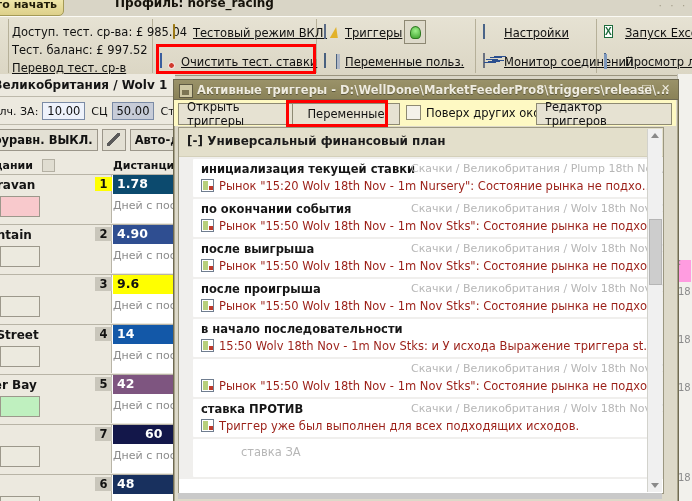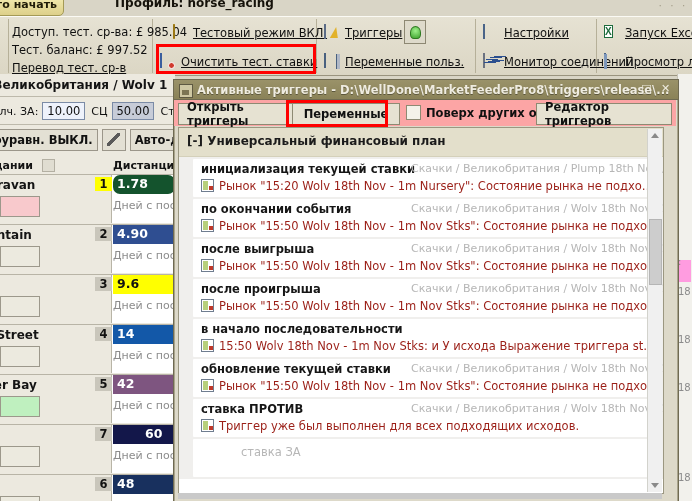--- a/index.html
+++ b/index.html
@@ -104,21 +104,21 @@
   
   .dlg{position:absolute;left:173px;top:79px;width:504px;height:422px;
     background:#ddd9c9;border:1px solid #6f6a52;box-shadow:0 0 0 1px #a9a48c inset;}
   .dlg-title{height:19px;background:linear-gradient(#9a9269,#8a8258);position:relative;
     border-bottom:1px solid #6f6a52;}
   .dlg-ico{position:absolute;left:5px;top:4px;width:12px;height:12px;background:#cfc8a3;border:1px solid #5e5942;}
   .dlg-ico:after{content:"";position:absolute;left:2px;top:5px;width:7px;height:5px;background:#7c7554;}
   .dlg-caption{position:absolute;left:23px;top:3px;font-weight:bold;font-size:11.5px;color:#efece0;white-space:nowrap;
     text-shadow:0 1px 0 rgba(0,0,0,.35);}
   .wbtn{position:absolute;top:2px;width:15px;height:14px;color:#efece0;font-size:11px;text-align:center;line-height:14px;}
-  .dlg-tools{position:absolute;left:0;top:20px;width:502px;height:26px;background:#fca5a5;font-weight:bold;}
+  .dlg-tools{position:absolute;left:0;top:20px;width:502px;height:26px;background:#fef9c3;}
   .tbtn{position:absolute;top:3px;height:20px;border:1px solid #8e8a73;background:#e6e2d2;
     font-size:11.5px;color:#111;display:flex;align-items:center;justify-content:center;padding:0 8px;}
   .chkwrap{position:absolute;top:5px;display:flex;align-items:center;gap:5px;font-size:11.5px;color:#111;}
   .chkbx{width:13px;height:13px;border:1px solid #8e8a73;background:#f4f2e9;}
 
   
   .listwrap{position:absolute;left:4px;top:47px;width:484px;height:365px;background:#fff;border:1px solid #9b9781;overflow:hidden;}
   .grp{height:28px;background:#e3dfcb;position:relative;border-bottom:1px solid #d4d0ba;}
   .grp span{position:absolute;left:8px;top:6px;font-weight:bold;font-size:12px;color:#1b1b1b;}
   .items{position:absolute;left:0;top:29px;width:484px;background:#f0efed;}
@@ -239,21 +239,21 @@
       <span class="chk-dis" style="left:42px;top:3px;"></span>
       <span style="left:113px;top:3px;">Дистанция:</span>
     </div>
 
     <div class="runners" id="runners">
         <div class="rrow">
           <span class="pcol"></span>
           <span class="rname">Caravan</span>
           <span class="rnum hl">1</span>
           <span class="swatch" style="background: rgb(248, 201, 204);"></span>
-          <span class="rprice" style="background: #14532d; border-radius: 7px;">1.78</span>
+          <span class="rprice" style="background: #0c4a6e;">1.78</span>
           <span class="rdays">Дней с пос</span>
         </div>
         <div class="rrow">
           <span class="pcol"></span>
           <span class="rname">ountain</span>
           <span class="rnum">2</span>
           <span class="swatch" style="background: rgb(236, 234, 223);"></span>
           <span class="rprice" style="background: rgb(47, 78, 145);">4.90</span>
           <span class="rdays">Дней с пос</span>
         </div>
@@ -355,21 +355,20 @@
             <span class="it-meta" style="left: 218px;">Скачки / Великобритания / Wolv   18th Nov / 14:50 Wolv   18</span>
             <span class="it-ico"></span>
             <span class="it-desc">Рынок "15:50 Wolv  18th Nov - 1m Nov Stks": Состояние рынка не подхо…</span>
           </div>
           <div class="item">
             <span class="it-name">в начало последовательности</span>
             <span class="it-ico"></span>
             <span class="it-desc">15:50 Wolv  18th Nov - 1m Nov Stks:  и У исхода Выражение триггера st…</span>
           </div>
           <div class="item">
-            <span class="it-name">обновление текущей ставки</span>
             <span class="it-meta" style="left: 218px;">Скачки / Великобритания / Wolv   18th Nov / 15:20 Wolv   18</span>
             <span class="it-ico"></span>
             <span class="it-desc">Рынок "15:50 Wolv  18th Nov - 1m Nov Stks": Состояние рынка не подхо…</span>
           </div>
           <div class="item">
             <span class="it-name">ставка ПРОТИВ</span>
             <span class="it-meta" style="left: 218px;">Скачки / Великобритания / Wolv   18th Nov / 15:50 Wolv   18</span>
             <span class="it-ico"></span>
             <span class="it-desc">Триггер уже был выполнен для всех подходящих исходов.</span>
           </div>

